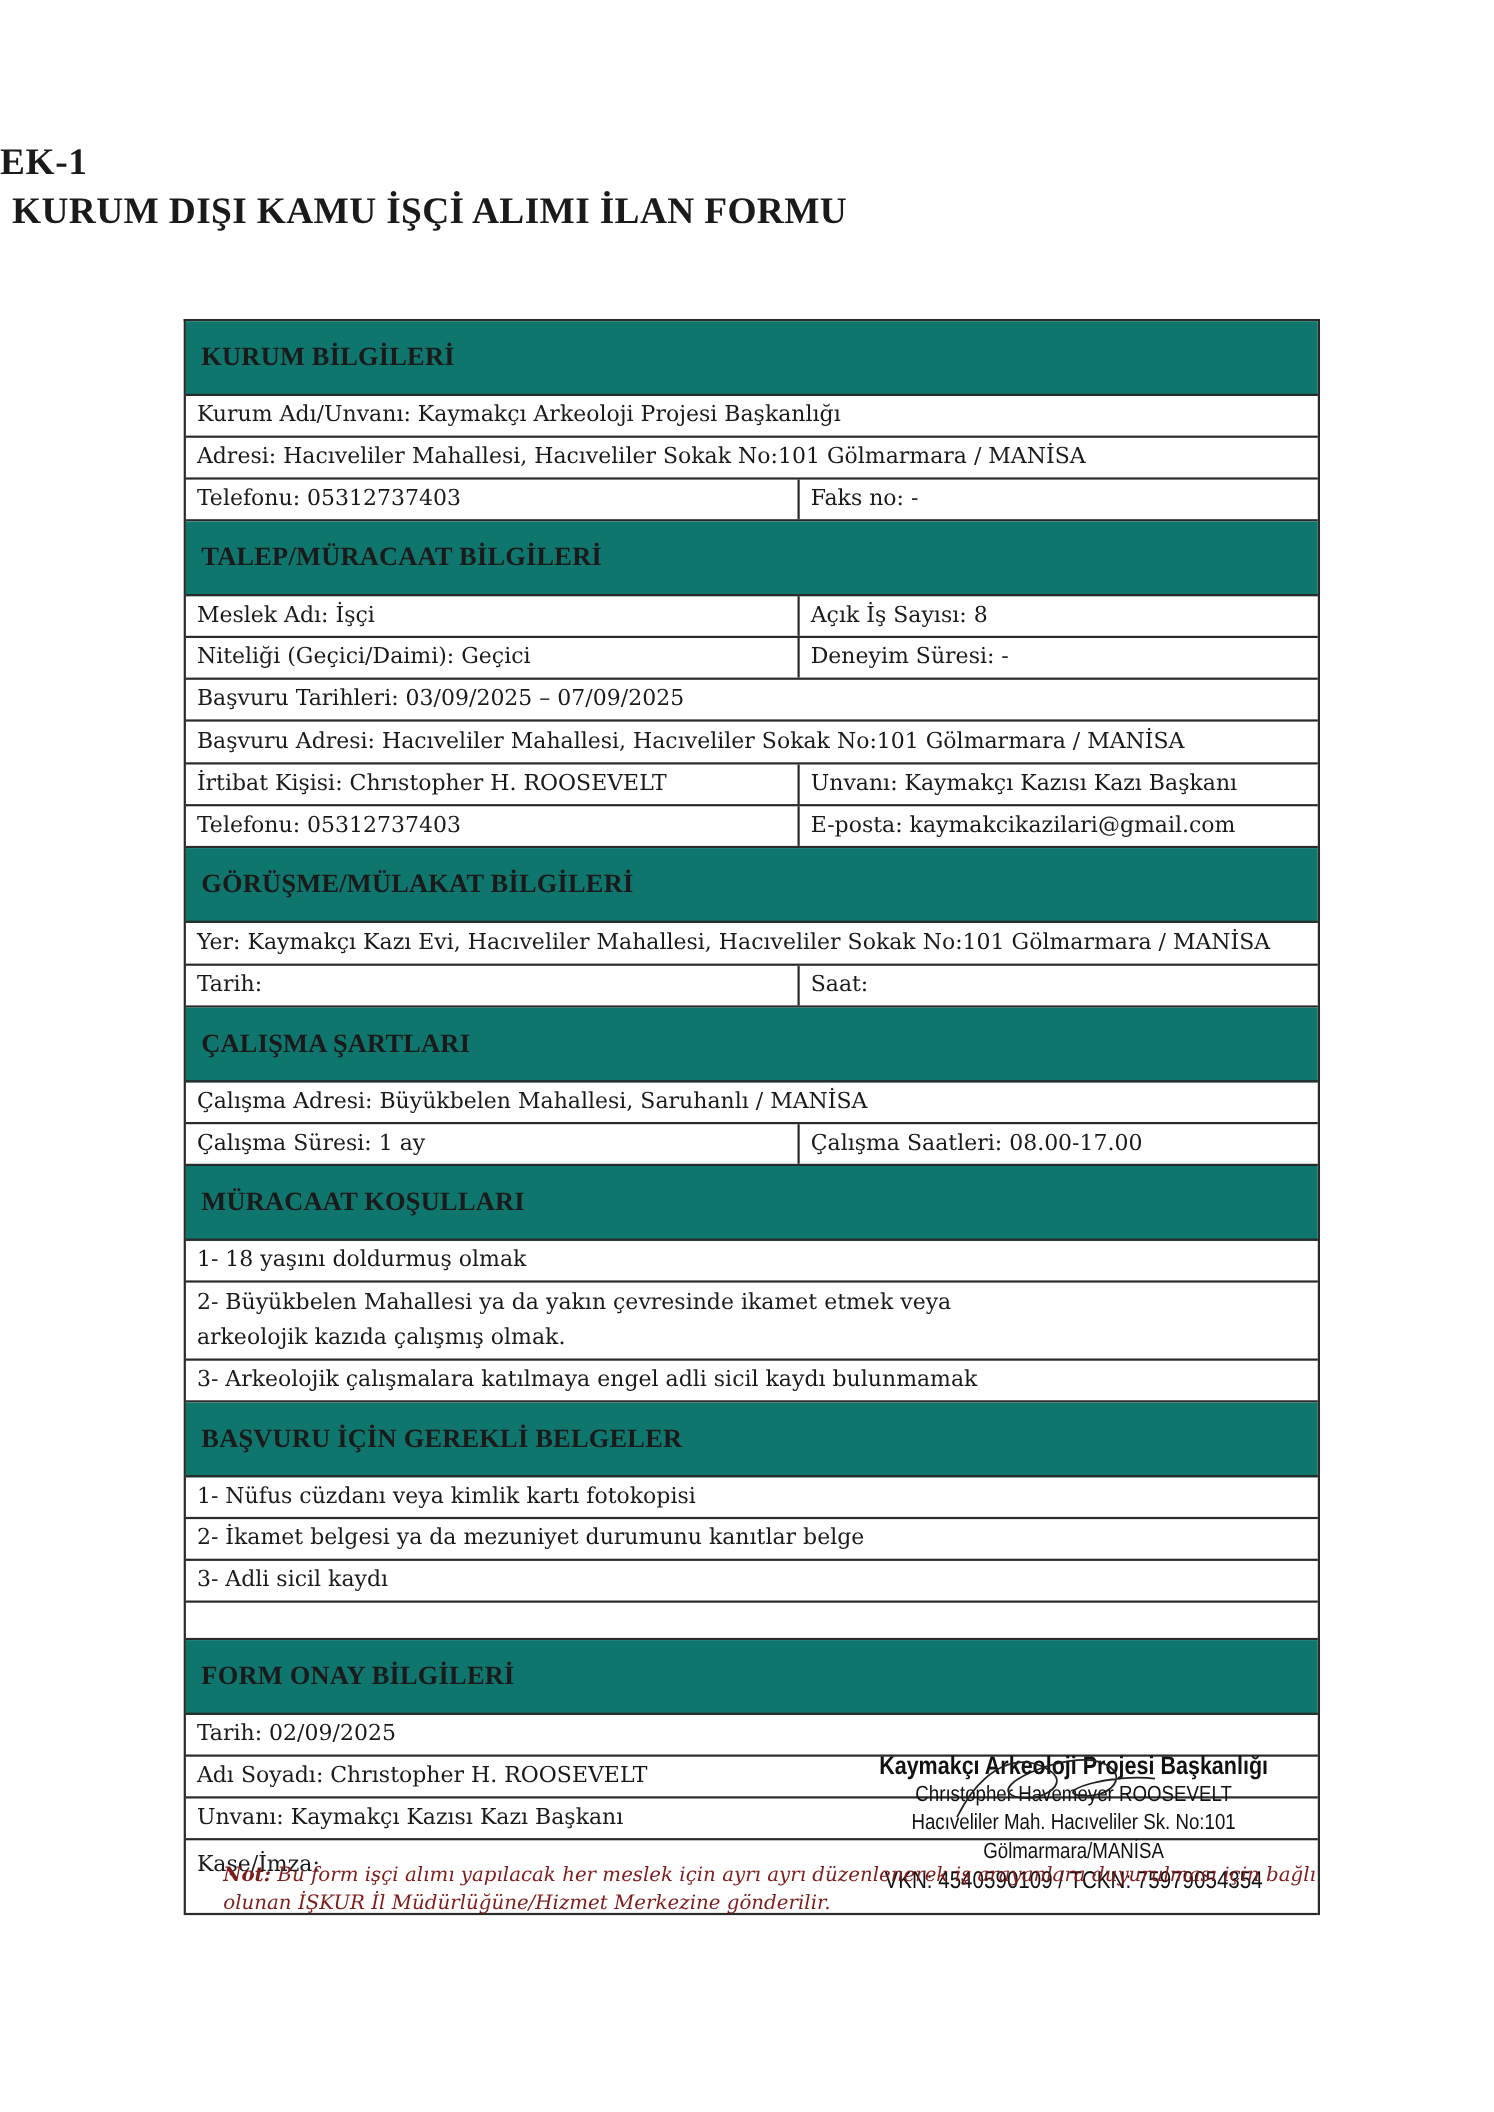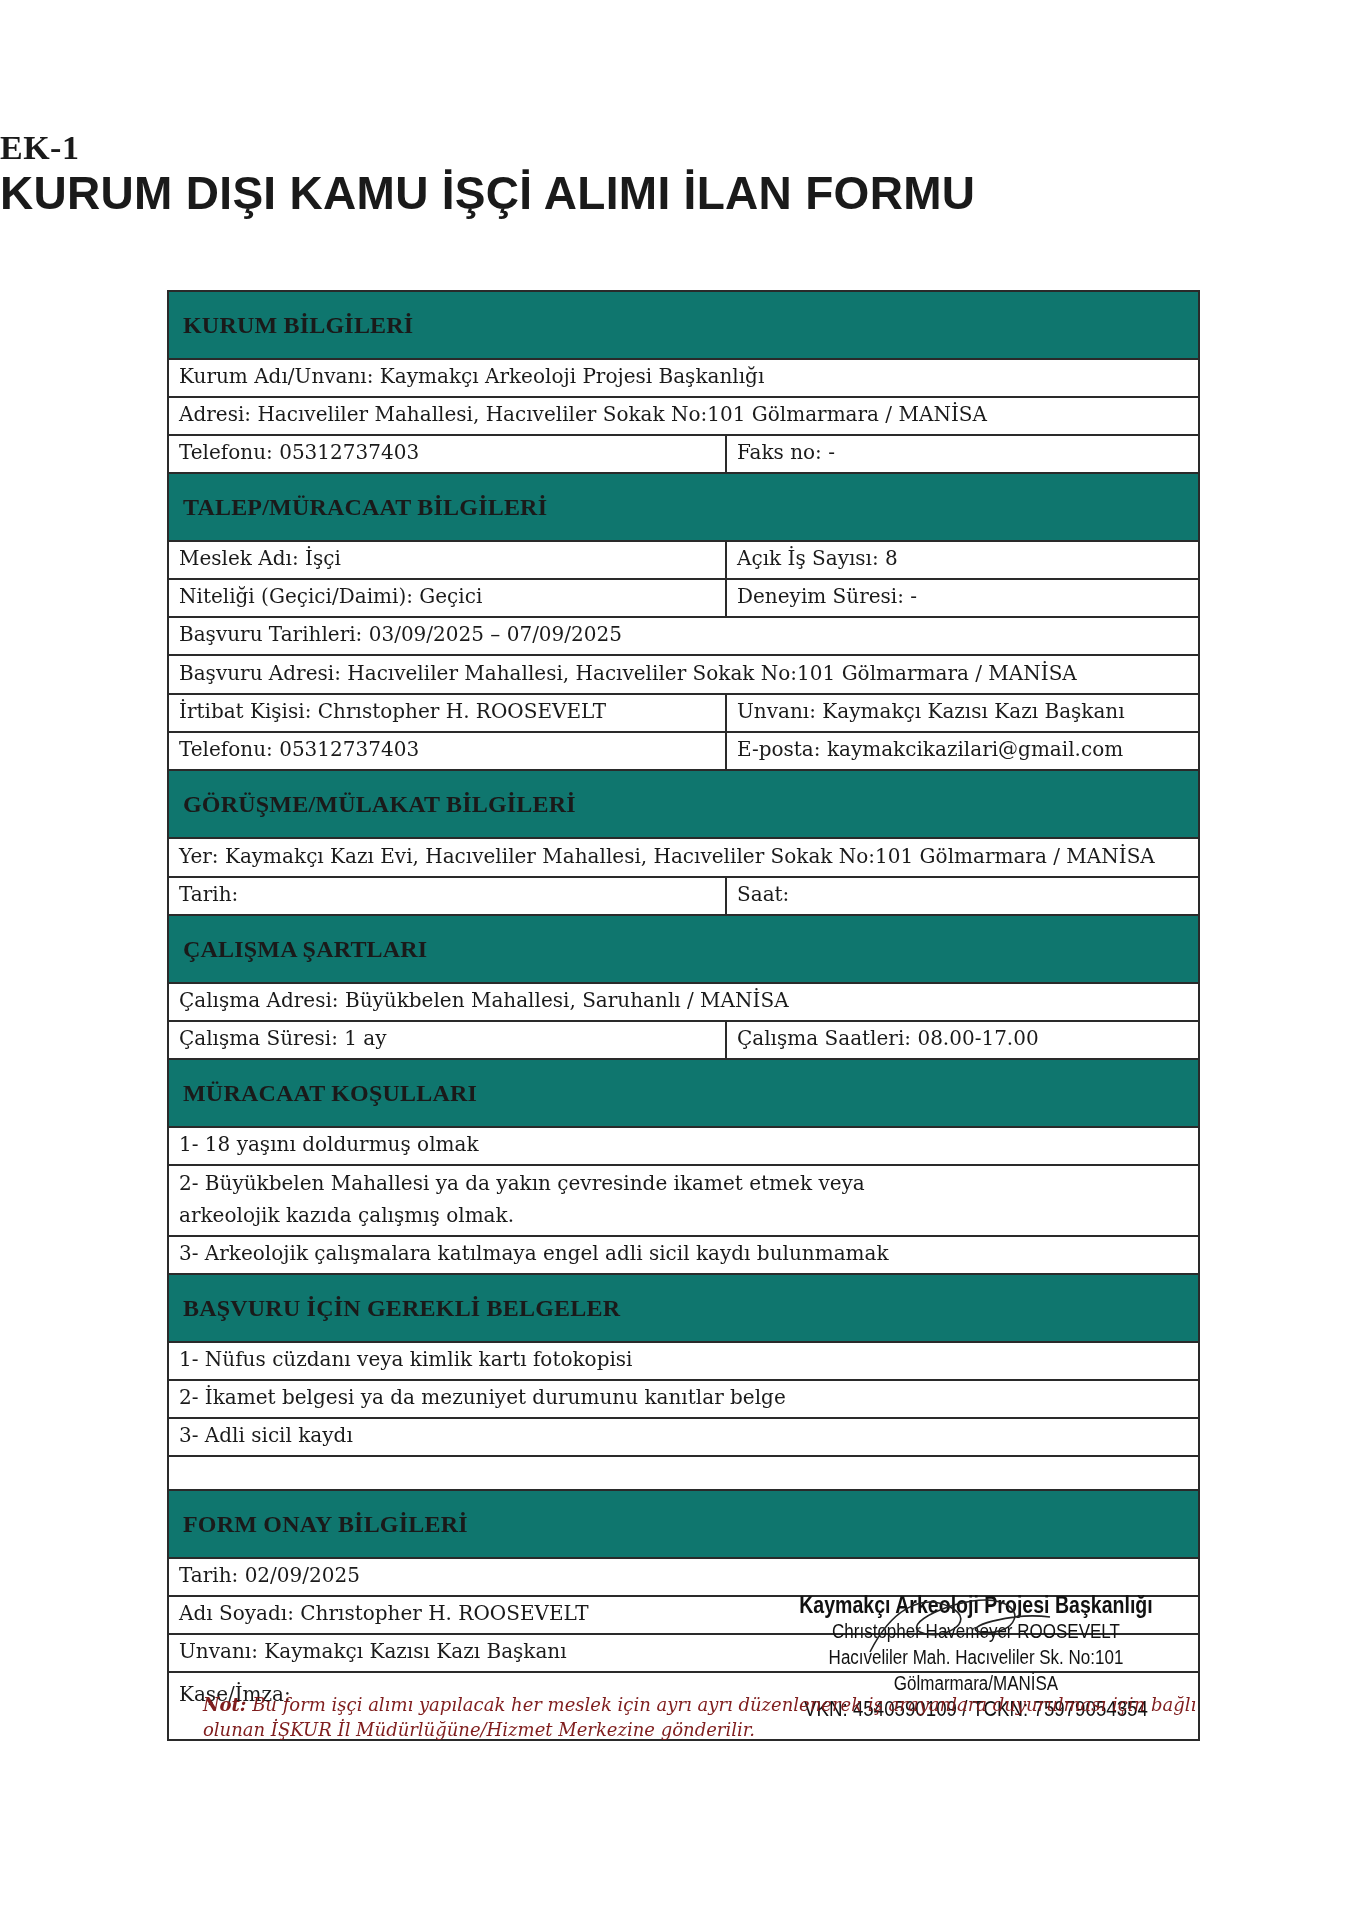--- a/index.html
+++ b/index.html
@@ -1,20 +1,20 @@
 <!DOCTYPE html>
 <html><head>
 <meta charset="utf-8">
 <style>
   html, body { margin: 0; padding: 0; background: #ffffff; }
   body { width: 1358px; height: 1920px; position: relative; overflow: hidden;
          font-family: "DejaVu Serif", "Liberation Serif", serif; color: #1a1a1a; }
   .title-block { position: absolute; top: 126px; left: 0; width: 1358px; text-align: left; }
   .title-block .t1 { font-family: "Liberation Serif", serif; font-weight: bold; font-size: 34px; line-height: 44px; letter-spacing: 0.5px; }
-  .title-block .t2 { font-family: Liberation Sans, sans-serif; font-weight: bold; font-size: 46px; line-height: 46px; letter-spacing: 0.3px; }
+  .title-block .t2 { font-family: Liberation Serif, serif; font-weight: bold; font-size: 34px; line-height: 46px; letter-spacing: 0.3px; padding-left: 11px; }
 
   .form { position: absolute; left: 167px; top: 290px; width: 1029px; border: 2px solid #2a2a2a; border-bottom: none; }
   .sec-head { height: 66px; background: #0f766e; border-bottom: 2px solid #2a2a2a; display: flex; align-items: center;
               padding-left: 14px; font-family: "Liberation Serif", serif; font-weight: bold; font-size: 24px; letter-spacing: 0.2px; }
   .row { display: flex; border-bottom: 2px solid #2a2a2a; min-height: 31px; }
   .cell { padding: 1px 10px 4px 10px; font-size: 20px; line-height: 31px; white-space: nowrap; }
   .cell.wrap { white-space: normal; line-height: 32px; }
   .cell.left { width: 558px; border-right: 2px solid #2a2a2a; box-sizing: border-box; flex: none; }
   .cell.full { flex: 1; }
   .cell.right { flex: 1; }

